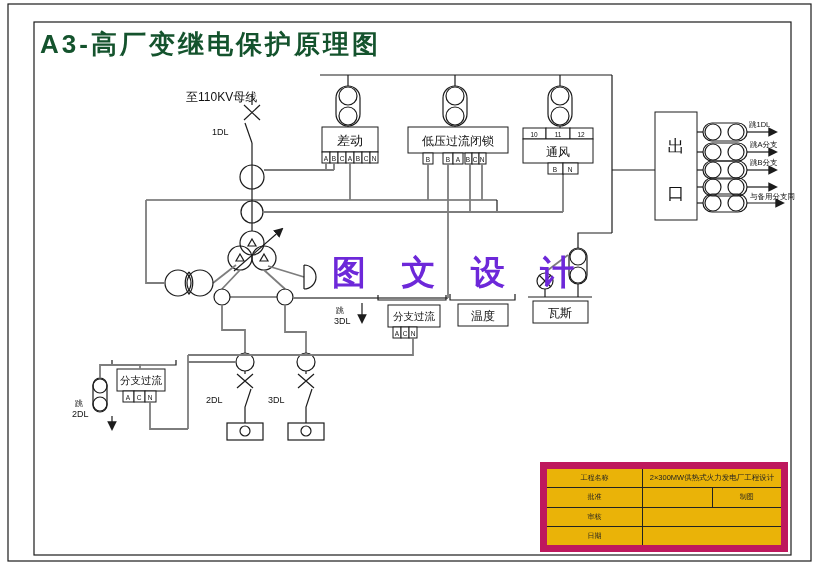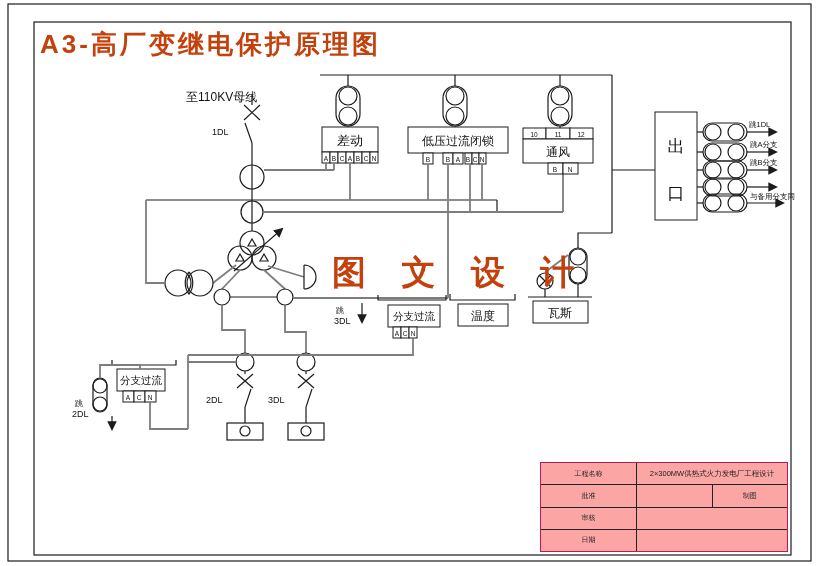--- a/index.html
+++ b/index.html
@@ -8,26 +8,26 @@
   #schematic{position:absolute;left:0;top:0;}
   
   .k{stroke:#1c1c1c;stroke-width:1.2;fill:none;}
   .w{stroke:#7d7d7d;stroke-width:1.8;fill:none;}
   .cell{stroke:#1c1c1c;stroke-width:1;fill:#ffffff;}
   text{fill:#111;font-family:"Liberation Sans","DejaVu Sans",sans-serif;}
   .t6{font-size:6.5px;} .t7{font-size:7.5px;} .t8{font-size:8px;} .t9{font-size:9px;}
   .t10{font-size:10.5px;} .t12{font-size:12px;} .t13{font-size:13px;} .t17{font-size:17px;}
   .mid{text-anchor:middle;}
   #draw-title{position:absolute;left:40px;top:27px;font-size:26px;font-weight:bold;
-        color:#c2410c;letter-spacing:3px;white-space:nowrap;}
+        color:#14532d;letter-spacing:3px;white-space:nowrap;}
   #watermark{position:absolute;left:332px;top:250px;font-size:34px;font-weight:bold;
-        color:#c2410c;letter-spacing:13px;white-space:nowrap;}
+        color:#6d28d9;letter-spacing:13px;white-space:nowrap;}
   
   .tblock{position:absolute;left:540px;top:462px;width:248px;height:90px;
-        border:1px solid #be185d;display:flex;flex-direction:column;background:#fca5a5;box-sizing:border-box;}
+        border:7px solid #be185d;display:flex;flex-direction:column;background:#eab308;box-sizing:border-box;}
   .tb-row{flex:1;display:flex;border-bottom:1px solid #222;min-height:0;}
   .tb-row:last-child{border-bottom:none;}
   .tb-label{width:95px;border-right:1px solid #222;display:flex;align-items:center;
         justify-content:center;font-size:7px;color:#222;}
   .tb-value{flex:1;display:flex;align-items:center;justify-content:center;font-size:7.5px;color:#222;}
   .tb-mid{width:55px;border-right:1px solid #222;}
   .tb-extra{flex:1;display:flex;align-items:center;justify-content:center;font-size:7px;color:#222;}
 </style>
 </head>
 <body>

